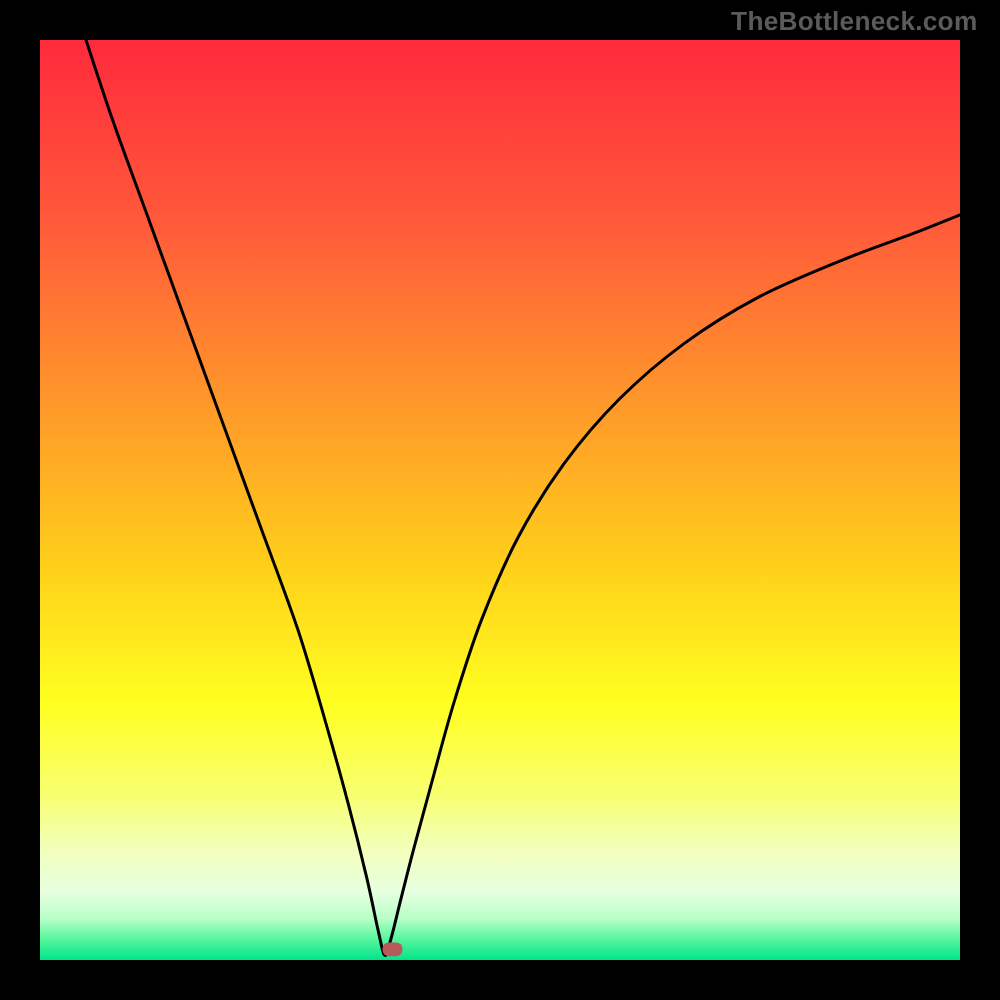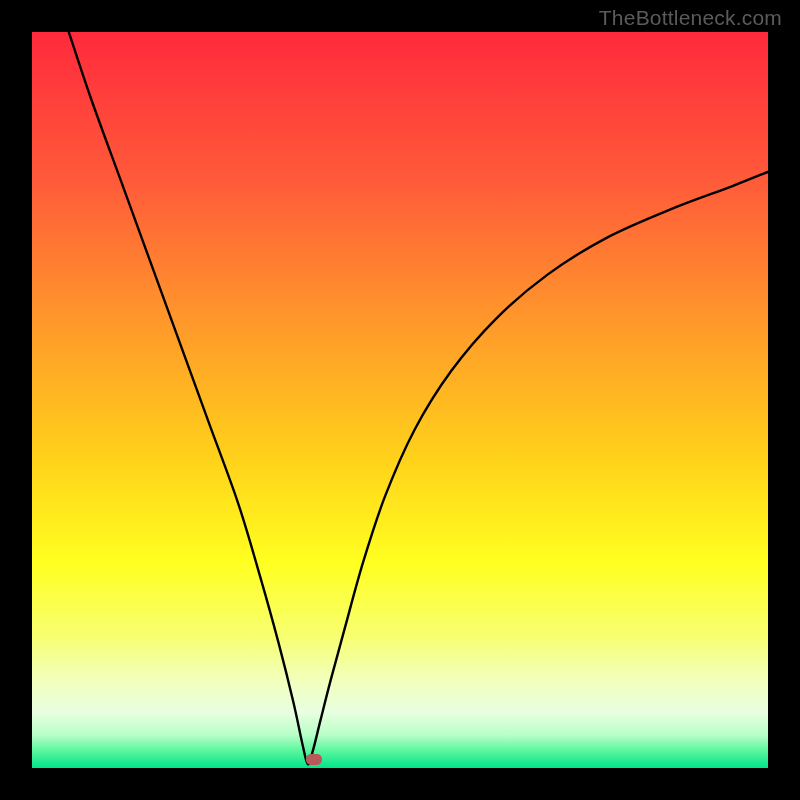--- a/index.html
+++ b/index.html
@@ -37,21 +37,21 @@
     height: 11px;
     border-radius: 5px;
   }
   .watermark {
     position: absolute;
     top: 6px;
     right: 18px;
     font-family: Arial, Helvetica, sans-serif;
     font-size: 21px;
     color: #5b5b5b;
-    font-weight: 400;
+    font-weight: 700;
     letter-spacing: 0.2px;
   }
 </style>
 </head>
 <body>
 
 <div class="stage">
 
   <div class="watermark">TheBottleneck.com</div>
 

